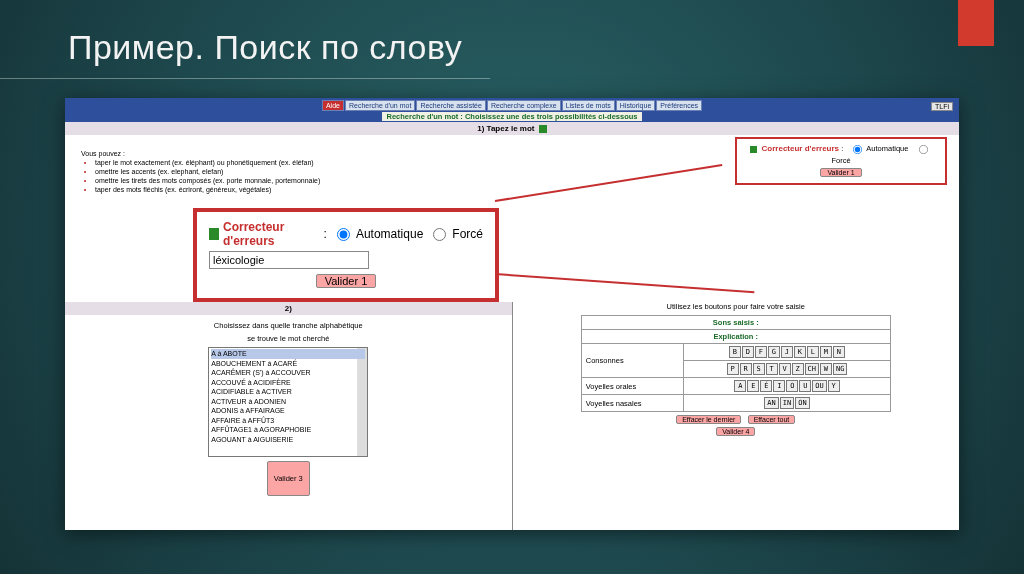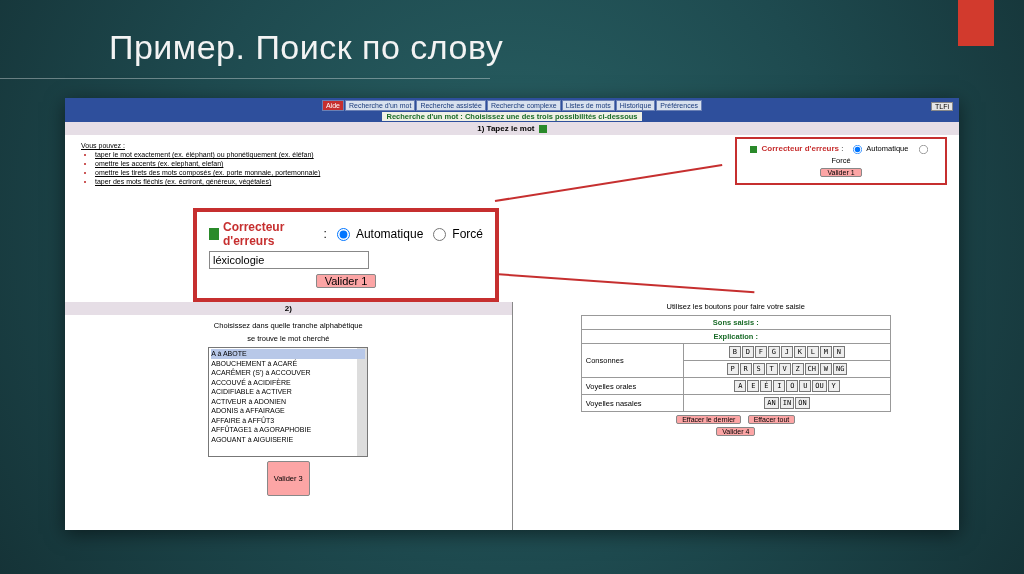--- a/index.html
+++ b/index.html
@@ -6,21 +6,20 @@
   html, body { width: 1024px; height: 574px; overflow: hidden; font-family: Arial, sans-serif; }
   .slide {
     width: 1024px; height: 574px;
     background: radial-gradient(circle at 50% 40%, #2a6366 0%, #1e4a4f 55%, #153337 100%);
     position: relative; color: #fff;
   }
   .slide-title {
     position: absolute; left: 68px; top: 28px;
     font-size: 34px; font-weight: 300; letter-spacing: 0.5px;
     color: #f3f3f3;
-    margin-left: 41px;
   }
   .title-underline {
     position: absolute; left: 0; top: 78px; width: 490px; height: 1px;
     background: rgba(255,255,255,0.35);
   }
   .accent-block {
     position: absolute; right: 30px; top: 0; width: 36px; height: 46px;
     background: #d23a2d;
   }
 
@@ -38,21 +37,21 @@
   .nav-item { background: #d8e1ee; color: #1a3a7a; padding: 0 3px; border: 1px solid #6a80b5; line-height: 9px; }
   .nav-item.active { background: #c62f2f; color: #fff; }
   .sub-row { font-size: 7.5px; color: #1a6b28; font-weight: bold; margin-top: 1px; background:#f0f0e4; padding:0 4px;}
   .tlf-badge { position: absolute; right: 6px; top: 4px; background: #e6e6e6; border:1px solid #888; font-size:7px; padding:0 3px;}
 
   .body { position: relative; width: 100%; height: calc(100% - 24px); }
   .band { background: #e6dee6; width: 100%; text-align: center; font-size: 8px; font-weight: bold; padding: 2px 0; }
   .band .gicon { display:inline-block; width:8px; height:8px; background:#2a8a2a; vertical-align:middle; margin-left:2px;}
 
   
-  .sec1 { position: relative; padding: 4px 8px 8px 8px; text-decoration: underline; }
+  .sec1 { position: relative; padding: 12px 8px 8px 8px; }
   .hints { font-size: 7px; line-height: 9px; margin: 2px 0 0 8px; }
   .hints ul { list-style: disc; margin-left: 14px; }
   .hints li::marker { color: #b22; }
 
   .corr-small {
     position: absolute; right: 12px; top: 2px; width: 212px;
     border: 2px solid #c62f2f; background: #fff; padding: 4px 6px 6px 6px;
     text-align: center; font-size: 7.5px;
   }
   .corr-small .lbl { color: #c62f2f; font-weight: bold; font-size: 8px; }

